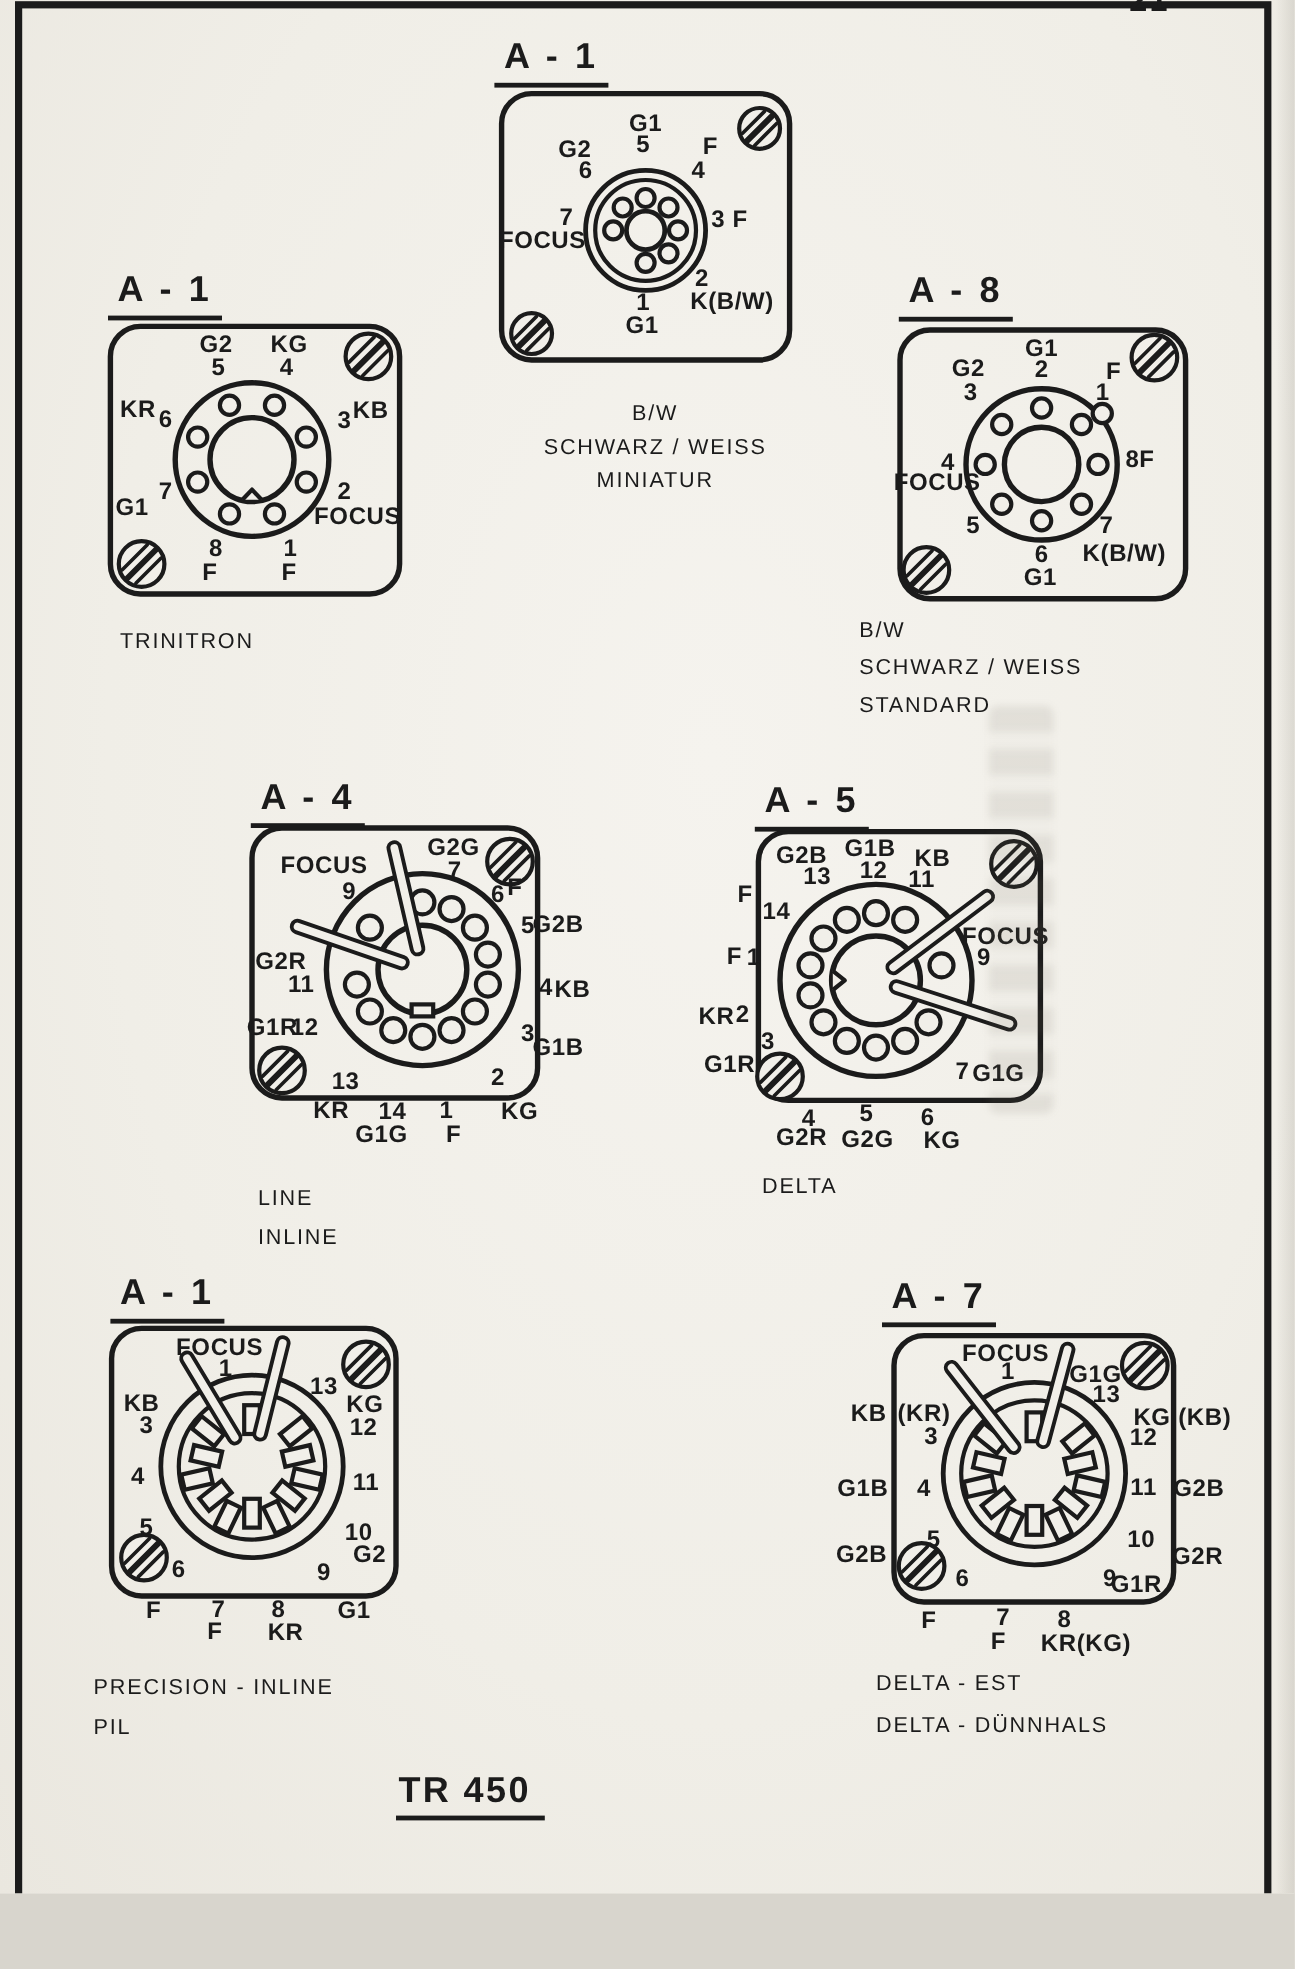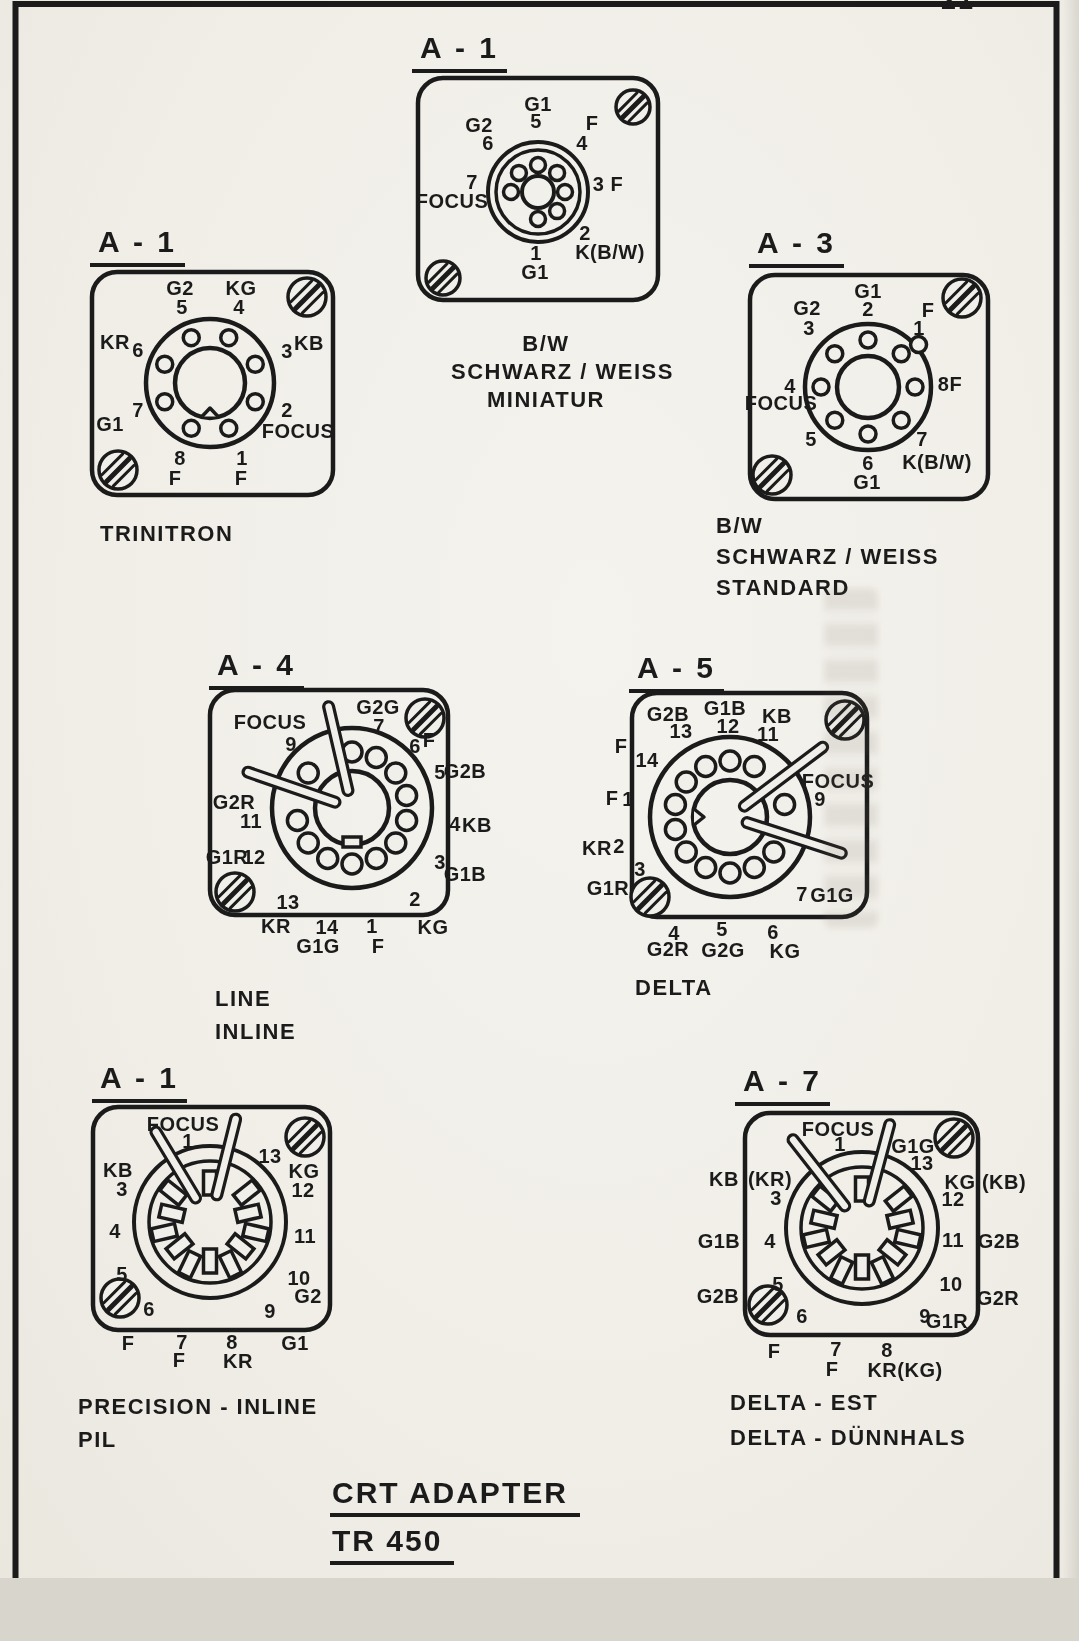--- a/index.html
+++ b/index.html
@@ -20,21 +20,21 @@
     padding:0 8px 4px 8px;border-bottom:4px solid #1b1b1b;white-space:nowrap;
   }
   .t-a1{left:412px;top:31px;}
   .t-a2{left:90px;top:225px;}
   .t-a3{left:749px;top:226px;}
   .t-a4{left:209px;top:648px;}
   .t-a5{left:629px;top:651px;}
   .t-a6{left:92px;top:1061px;}
   .t-a7{left:735px;top:1064px;}
   .caps{
-    position:absolute;font-size:22px;font-weight:700;letter-spacing:1.5px;line-height:28px;white-space:nowrap;
+    position:absolute;font-size:18px;font-weight:400;letter-spacing:1.5px;line-height:28px;white-space:nowrap;
   }
   .caps-a1{left:451px;top:330px;width:190px;text-align:center;}
   .caps-a2{left:100px;top:520px;}
   .caps-a3{left:716px;top:510px;line-height:31px;}
   .caps-a4{left:215px;top:982px;line-height:33px;}
   .caps-a5{left:635px;top:974px;}
   .caps-a6{left:78px;top:1390px;line-height:33px;}
   .caps-a7{left:730px;top:1385px;line-height:35px;}
   #label-layer{position:absolute;left:0;top:0;width:100%;height:100%;}
   .pin-label{
@@ -250,21 +250,21 @@
         <line x1="844.7614786908815" y1="1205.9356988990119" x2="793.0459147635262" y2="1139.7427955960472" stroke="#f1efe9" stroke-width="6.5" stroke-linecap="round"></line>
         <line x1="869.2469332628706" y1="1200.954076863906" x2="889.6936378259697" y2="1124.6459365870696" stroke="#1b1b1b" stroke-width="13" stroke-linecap="round"></line>
         <line x1="869.2469332628706" y1="1200.954076863906" x2="889.6936378259697" y2="1124.6459365870696" stroke="#f1efe9" stroke-width="6.5" stroke-linecap="round"></line>
       </g>
     </svg>
 
   <span class="pageno">21</span>
 
   <div class="title t-a1">A - 1</div>
   <div class="title t-a2">A - 1</div>
-  <div class="title t-a3">A - 3</div>
+  <div class="title t-a3">A - 8</div>
   <div class="title t-a4">A - 4</div>
   <div class="title t-a5">A - 5</div>
   <div class="title t-a6">A - 1</div>
   <div class="title t-a7">A - 7</div>
 
   <div class="caps caps-a1">
       <div>B/W</div>
       <div>SCHWARZ / WEISS</div>
       <div>MINIATUR</div>
     </div>
@@ -426,20 +426,19 @@
       <span class="pin-label" style="left: 925px; top: 1316px;">9</span>
       <span class="pin-label" style="left: 947px; top: 1321px;">G1R</span>
       <span class="pin-label" style="left: 774px; top: 1351px;">F</span>
       <span class="pin-label" style="left: 836px; top: 1349px;">7</span>
       <span class="pin-label" style="left: 887px; top: 1350px;">8</span>
       <span class="pin-label" style="left: 832px; top: 1369px;">F</span>
       <span class="pin-label" style="left: 905px; top: 1370px;">KR(KG)</span>
     </div>
 
   <div class="footer">
-    <span class="f-line">CRT ADAPTER</span>
     <span class="f-line">TR 450</span>
   </div>
 
   <div class="ghost-strip"></div>
   <div class="ghost-bottom"></div>
   <div class="edge-right"></div>
 </div>
 
 </body></html>

